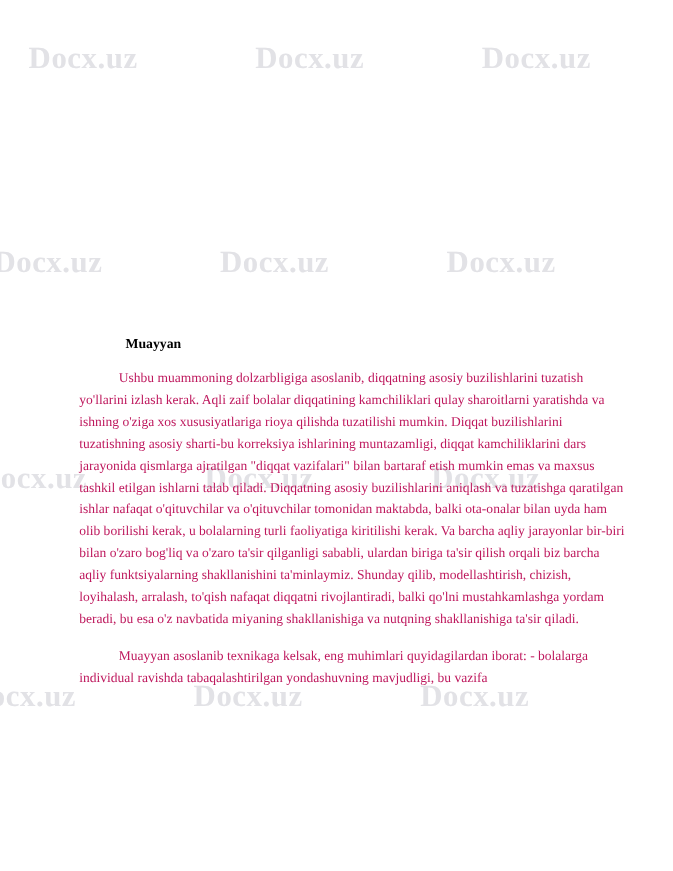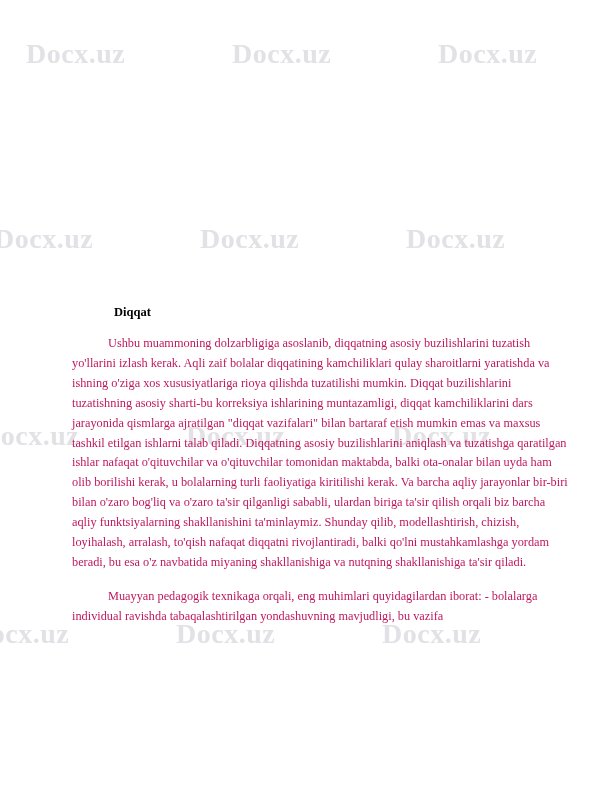--- a/index.html
+++ b/index.html
@@ -74,17 +74,17 @@
     <div class="wm" style="left: -20px; top: 420px; color: rgb(226, 226, 230);">Docx.uz</div>
     <div class="wm" style="left: 186px; top: 420px; color: rgb(226, 226, 230);">Docx.uz</div>
     <div class="wm" style="left: 392px; top: 420px; color: rgb(226, 226, 230);">Docx.uz</div>
     <div class="wm" style="left: -30px; top: 618px; color: rgb(226, 226, 230);">Docx.uz</div>
     <div class="wm" style="left: 176px; top: 618px; color: rgb(226, 226, 230);">Docx.uz</div>
     <div class="wm" style="left: 382px; top: 618px; color: rgb(226, 226, 230);">Docx.uz</div>
   </div>
 
 <div id="page">
   <div class="doc-body">
-    <h2 class="heading">Diqqat</h2>
+    <h2 class="heading">Muayyan</h2>
     <p class="para">Ushbu muammoning dolzarbligiga asoslanib, diqqatning asosiy buzilishlarini tuzatish yo'llarini izlash kerak. Aqli zaif bolalar diqqatining kamchiliklari qulay sharoitlarni yaratishda va ishning o'ziga xos xususiyatlariga rioya qilishda tuzatilishi mumkin. Diqqat buzilishlarini tuzatishning asosiy sharti-bu korreksiya ishlarining muntazamligi, diqqat kamchiliklarini dars jarayonida qismlarga ajratilgan "diqqat vazifalari" bilan bartaraf etish mumkin emas va maxsus tashkil etilgan ishlarni talab qiladi. Diqqatning asosiy buzilishlarini aniqlash va tuzatishga qaratilgan ishlar nafaqat o'qituvchilar va o'qituvchilar tomonidan maktabda, balki ota-onalar bilan uyda ham olib borilishi kerak, u bolalarning turli faoliyatiga kiritilishi kerak. Va barcha aqliy jarayonlar bir-biri bilan o'zaro bog'liq va o'zaro ta'sir qilganligi sababli, ulardan biriga ta'sir qilish orqali biz barcha aqliy funktsiyalarning shakllanishini ta'minlaymiz. Shunday qilib, modellashtirish, chizish, loyihalash, arralash, to'qish nafaqat diqqatni rivojlantiradi, balki qo'lni mustahkamlashga yordam beradi, bu esa o'z navbatida miyaning shakllanishiga va nutqning shakllanishiga ta'sir qiladi.</p>
-    <p class="para">Muayyan pedagogik texnikaga orqali, eng muhimlari quyidagilardan iborat: - bolalarga individual ravishda tabaqalashtirilgan yondashuvning mavjudligi, bu vazifa</p>
+    <p class="para">Muayyan asoslanib texnikaga kelsak, eng muhimlari quyidagilardan iborat: - bolalarga individual ravishda tabaqalashtirilgan yondashuvning mavjudligi, bu vazifa</p>
   </div>
 </div>
 
 </body></html>

